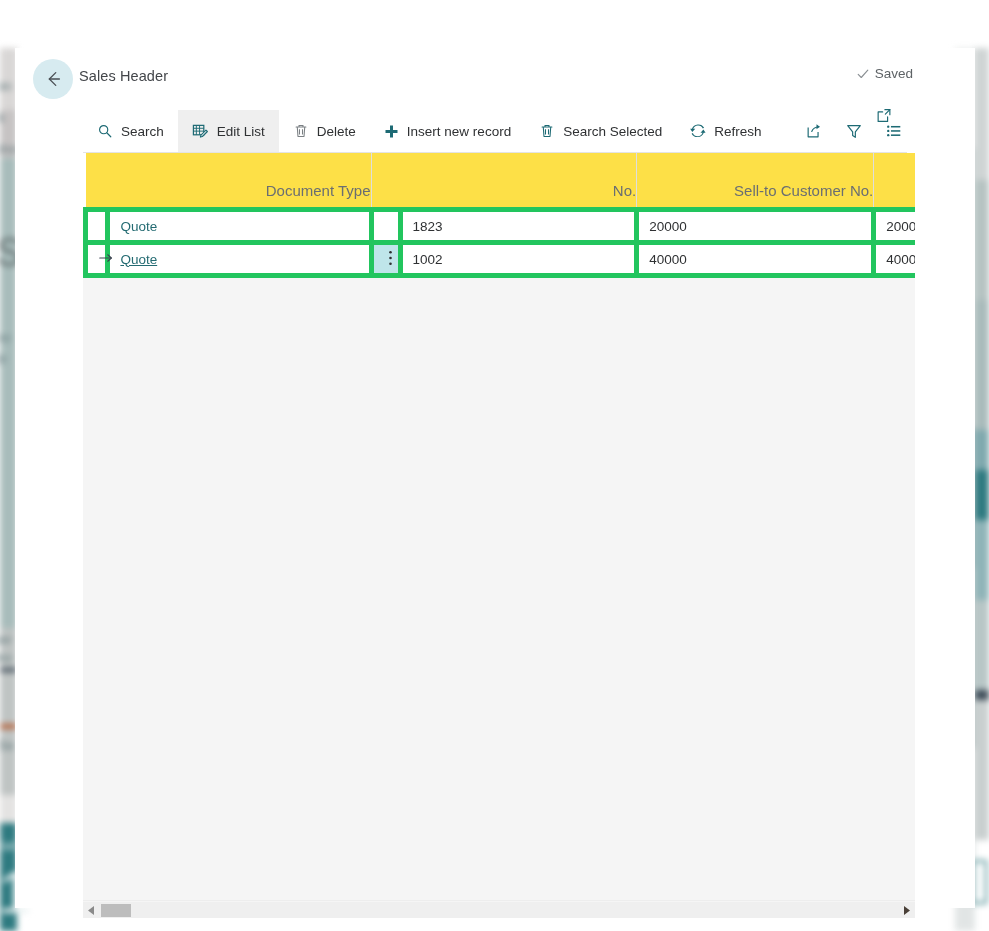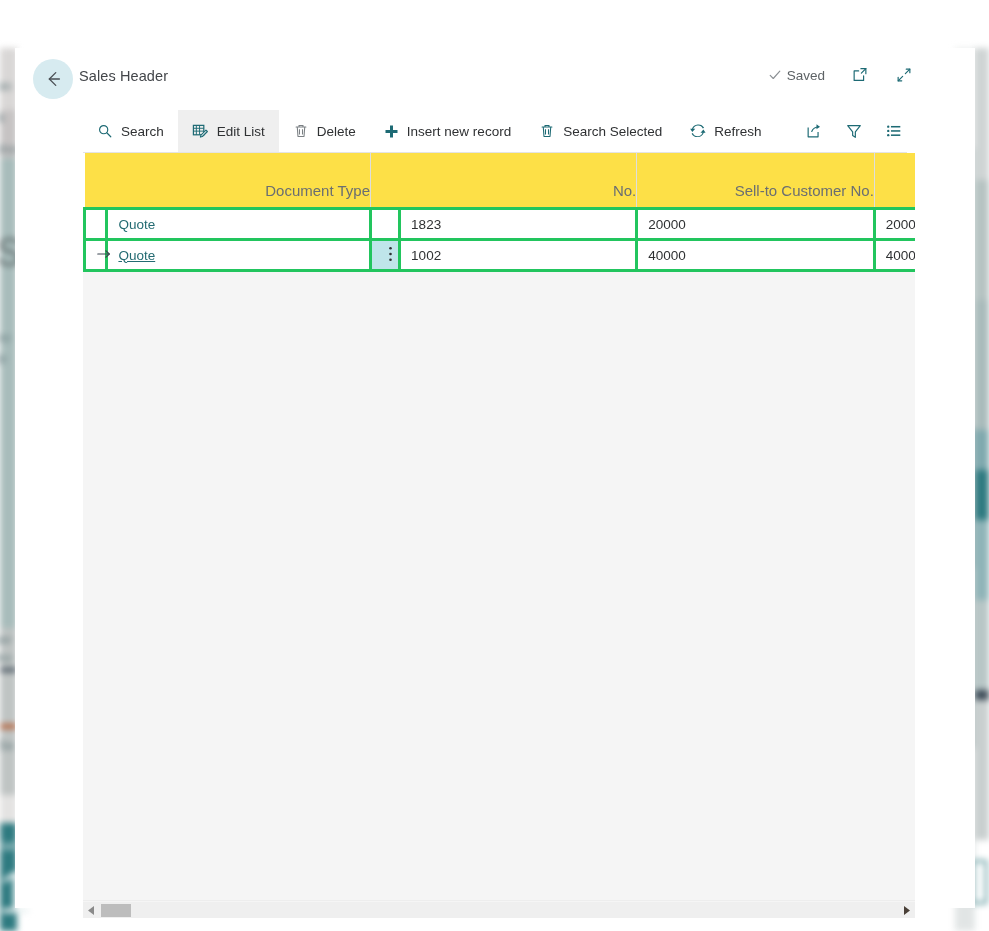--- a/index.html
+++ b/index.html
@@ -52,21 +52,21 @@
   #back-button{
     position:absolute;left:18px;top:11px;width:40px;height:40px;border-radius:50%;
     background:#d7ebf0;display:flex;align-items:center;justify-content:center;
     cursor:pointer;
   }
   #back-button svg{display:block;}
   #page-title{
     position:absolute;left:64px;top:20px;font-size:14.5px;color:#43464a;
     letter-spacing:.1px;
   }
-  #header-right{position:absolute;right:62px;top:18px;display:flex;align-items:center;gap:26px;}
+  #header-right{position:absolute;right:62px;top:18px;display:flex;align-items:center;gap:26px;flex-direction:column;}
   #saved-indicator{display:flex;align-items:center;gap:5px;color:#5e6366;font-size:13.5px;}
   .hdr-icon{cursor:pointer;display:flex;align-items:center;}
 
   
   #toolbar{
     position:relative;height:42px;margin:0 68px 0 68px;
     border-bottom:1px solid #e4e4e4;
     display:flex;align-items:stretch;
   }
   .tb-btn{
@@ -84,21 +84,21 @@
   
   table.grid{border-collapse:collapse;table-layout:fixed;width:1030px;background:#ffffff;}
   table.grid th{
     font-weight:normal;color:#6a6e72;font-size:15px;text-align:right;
     padding:0 0 8px 10px;height:46px;vertical-align:bottom;background:#fde047;
     border-right:1px solid #dedede;
   }
   table.grid th.noline{border-right:none;}
   table.grid td{
     font-size:13.5px;color:#2f3133;height:28px;padding:0 0 0 10px;
-    border:3px solid #22c55e;background:#ffffff;white-space:nowrap;
+    border:5px solid #22c55e;background:#ffffff;white-space:nowrap;
   }
   td.arrow-cell{width:22px;padding:0;text-align:center;border-left:none;border-right:1px solid #e2e2e2;background:#fff;}
   td.dots-cell{width:28px;padding:0;text-align:center;}
   td.dots-cell.sel{background:#bfe5ea;}
   td.link a{color:#246b72;text-decoration:none;}
   tr.selected td.link a{text-decoration:underline;}
   .col-doctype{width:248px;}
   .col-no{width:222px;}
   .col-sell{width:222px;}
   .col-bill{width:222px;}

